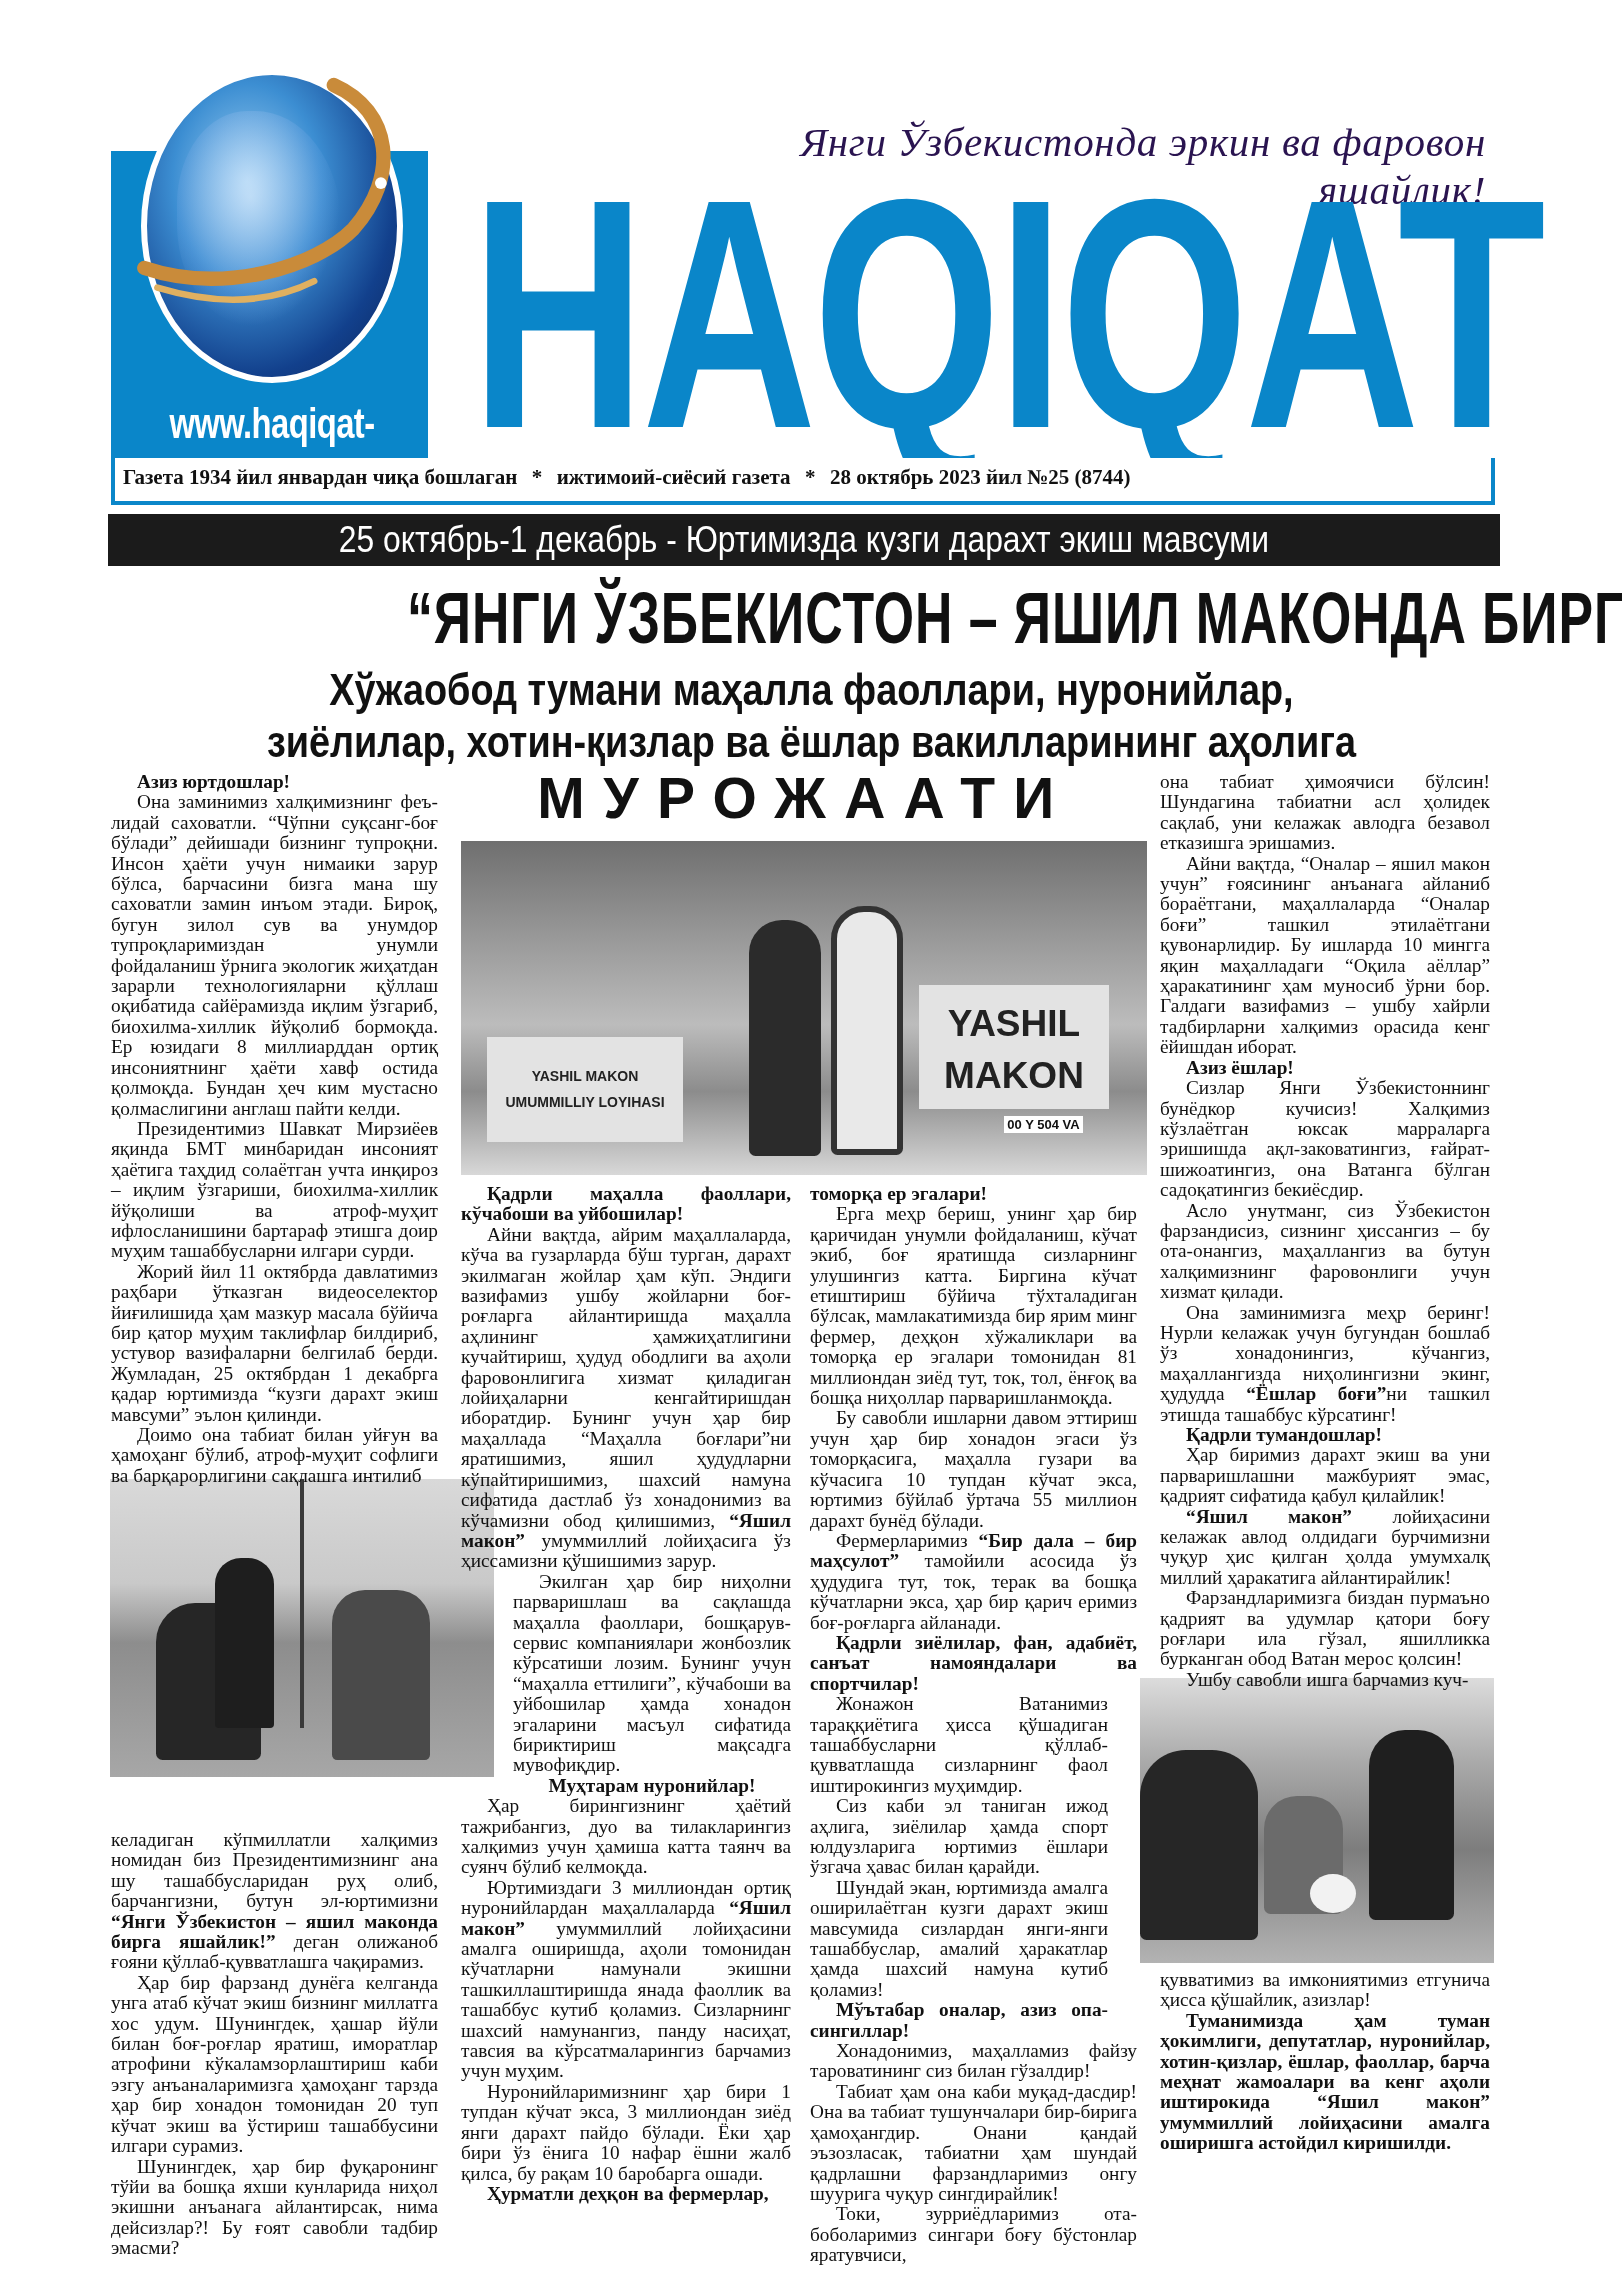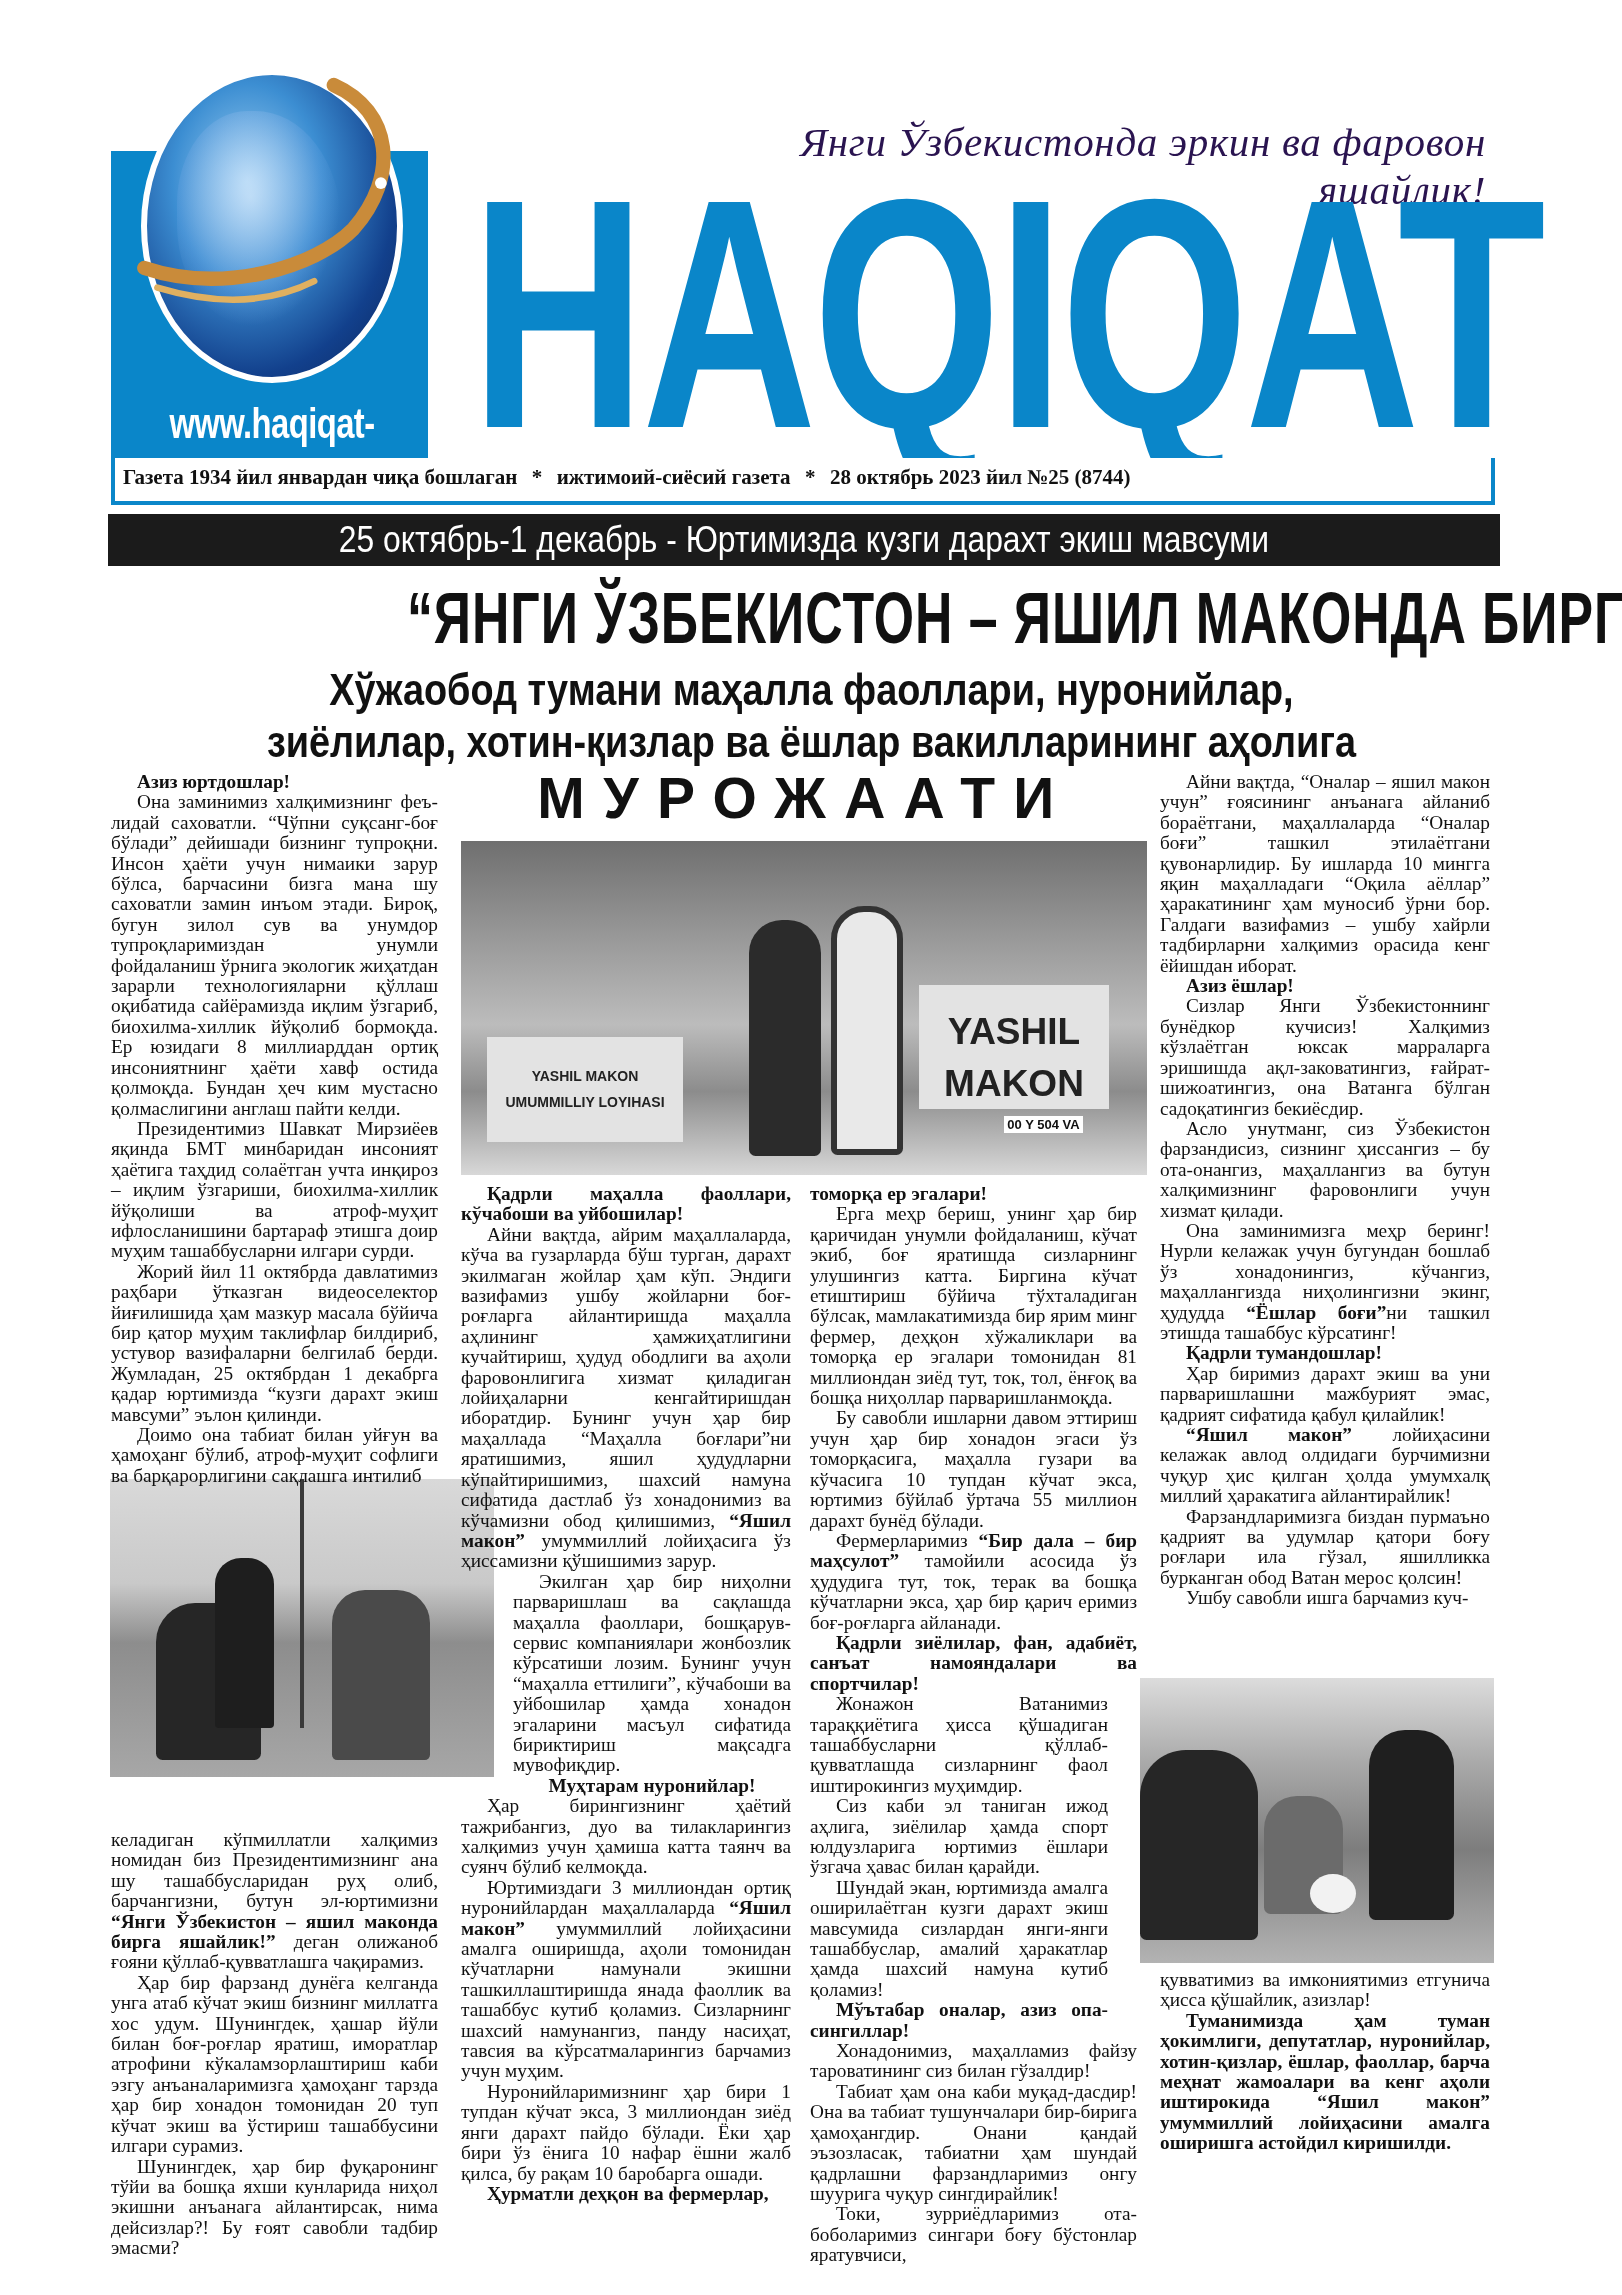--- a/index.html
+++ b/index.html
@@ -77,21 +77,21 @@
 <div class="abs h2">
   <div>Хўжаобод тумани маҳалла фаоллари, нуронийлар,</div>
   <div>зиёлилар, хотин-қизлар ва ёшлар вакилларининг аҳолига</div>
 </div>
 <div class="abs h3">МУРОЖААТИ</div>
 
 <div class="abs photo ph-main">
   <div class="abs banner-sign" style="left:26px;top:196px;width:196px;height:105px;font-size:14px;line-height:26px;padding-top:26px;box-sizing:border-box;">YASHIL MAKON UMUMMILLIY LOYIHASI</div>
   <div class="abs" style="left:288px;top:79px;width:72px;height:236px;background:#2b2b2b;border-radius:33px 33px 6.5px 6.5px;"></div>
   <div class="abs" style="left:370px;top:65px;width:72px;height:249px;background:#e9e9e9;border:6.5px solid #333;border-radius:33px 33px 6.5px 6.5px;box-sizing:border-box;"></div>
-  <div class="abs banner-sign" style="left:458px;top:144px;width:190px;height:124px;font-size:37px;line-height:52px;padding-top:21px;box-sizing:border-box;">YASHIL MAKON</div>
+  <div class="abs banner-sign" style="left:458px;top:144px;width:190px;height:124px;font-size:37px;line-height:52px;padding-top:13px;box-sizing:border-box;">YASHIL MAKON</div>
   <div class="abs" style="left:543px;top:275px;width:79px;height:17px;background:#fff;color:#111;font-family:'Liberation Sans',sans-serif;font-size:13px;font-weight:bold;text-align:center;line-height:17px;">00 Y 504 VA</div>
 </div>
 <div class="abs photo ph-left">
   <div class="abs" style="left:46px;top:124px;width:105px;height:157px;background:#262626;border-radius:39px 39px 6.5px 6.5px;"></div>
   <div class="abs" style="left:105px;top:79px;width:59px;height:170px;background:#1e1e1e;border-radius:26px 26px 3.9px 3.9px;"></div>
   <div class="abs" style="left:222px;top:111px;width:98px;height:170px;background:#4a4a4a;border-radius:33px 33px 5.2px 5.2px;"></div>
   <div class="abs" style="left:190px;top:0;width:3.9px;height:249px;background:#3a3a3a;"></div>
 </div>
 <div class="abs photo ph-right">
   <div class="abs" style="left:0;top:72px;width:118px;height:190px;background:#262626;border-radius:46px 46px 6.5px 6.5px;"></div>
@@ -136,20 +136,21 @@
     <p>Сиз каби эл таниган ижод аҳлига, зиёлилар ҳамда спорт юлдузларига юртимиз ёшлари ўзгача ҳавас билан қарайди.</p>
     <p>Шундай экан, юртимизда амалга оширилаётган кузги дарахт экиш мавсумида сизлардан янги-янги ташаббуслар, амалий ҳаракатлар ҳамда шахсий намуна кутиб қоламиз!</p>
     <p class="b">Мўътабар оналар, азиз опа-сингиллар!</p>
   </div>
   <p>Хонадонимиз, маҳалламиз файзу тароватининг сиз билан гўзалдир!</p>
   <p>Табиат ҳам она каби муқад-дасдир! Она ва табиат тушунчалари бир-бирига ҳамоҳангдир. Онани қандай эъзозласак, табиатни ҳам шундай қадрлашни фарзандларимиз онгу шуурига чуқур сингдирайлик!</p>
   <p>Токи, зурриёдларимиз ота-боболаримиз сингари боғу бўстонлар яратувчиси,</p>
 </div>
 
 <div class="abs col" style="left:1160px;top:772px;width:330px;">
+  <p class="ni">она табиат ҳимоячиси бўлсин! Шундагина табиатни асл ҳолидек сақлаб, уни келажак авлодга безавол етказишга эришамиз.</p>
   <p>Айни вақтда, “Оналар – яшил макон учун” ғоясининг анъанага айланиб бораётгани, маҳаллаларда “Оналар боғи” ташкил этилаётгани қувонарлидир. Бу ишларда 10 мингга яқин маҳалладаги “Оқила аёллар” ҳаракатининг ҳам муносиб ўрни бор. Галдаги вазифамиз – ушбу хайрли тадбирларни халқимиз орасида кенг ёйишдан иборат.</p>
   <p class="b">Азиз ёшлар!</p>
   <p>Сизлар Янги Ўзбекистоннинг бунёдкор кучисиз! Халқимиз кўзлаётган юксак марраларга эришишда ақл-заковатингиз, ғайрат-шижоатингиз, она Ватанга бўлган садоқатингиз бекиёсдир.</p>
   <p>Асло унутманг, сиз Ўзбекистон фарзандисиз, сизнинг ҳиссангиз – бу ота-онангиз, маҳаллангиз ва бутун халқимизнинг фаровонлиги учун хизмат қилади.</p>
   <p><span>Она заминимизга меҳр беринг! Нурли келажак учун бугундан бошлаб ўз хонадонингиз, кўчангиз, маҳаллангизда ниҳолингизни экинг, ҳудудда</span> <b>“Ёшлар боғи”</b><span>ни ташкил этишда ташаббус кўрсатинг!</span></p>
   <p class="b">Қадрли тумандошлар!</p>
   <p>Ҳар биримиз дарахт экиш ва уни парваришлашни мажбурият эмас, қадрият сифатида қабул қилайлик!</p>
   <p><b>“Яшил макон”</b> <span>лойиҳасини келажак авлод олдидаги бурчимизни чуқур ҳис қилган ҳолда умумхалқ миллий ҳаракатига айлантирайлик!</span></p>
   <p>Фарзандларимизга биздан пурмаъно қадрият ва удумлар қатори боғу роғлари ила гўзал, яшилликка бурканган обод Ватан мерос қолсин!</p>
   <p>Ушбу савобли ишга барчамиз куч-</p>

